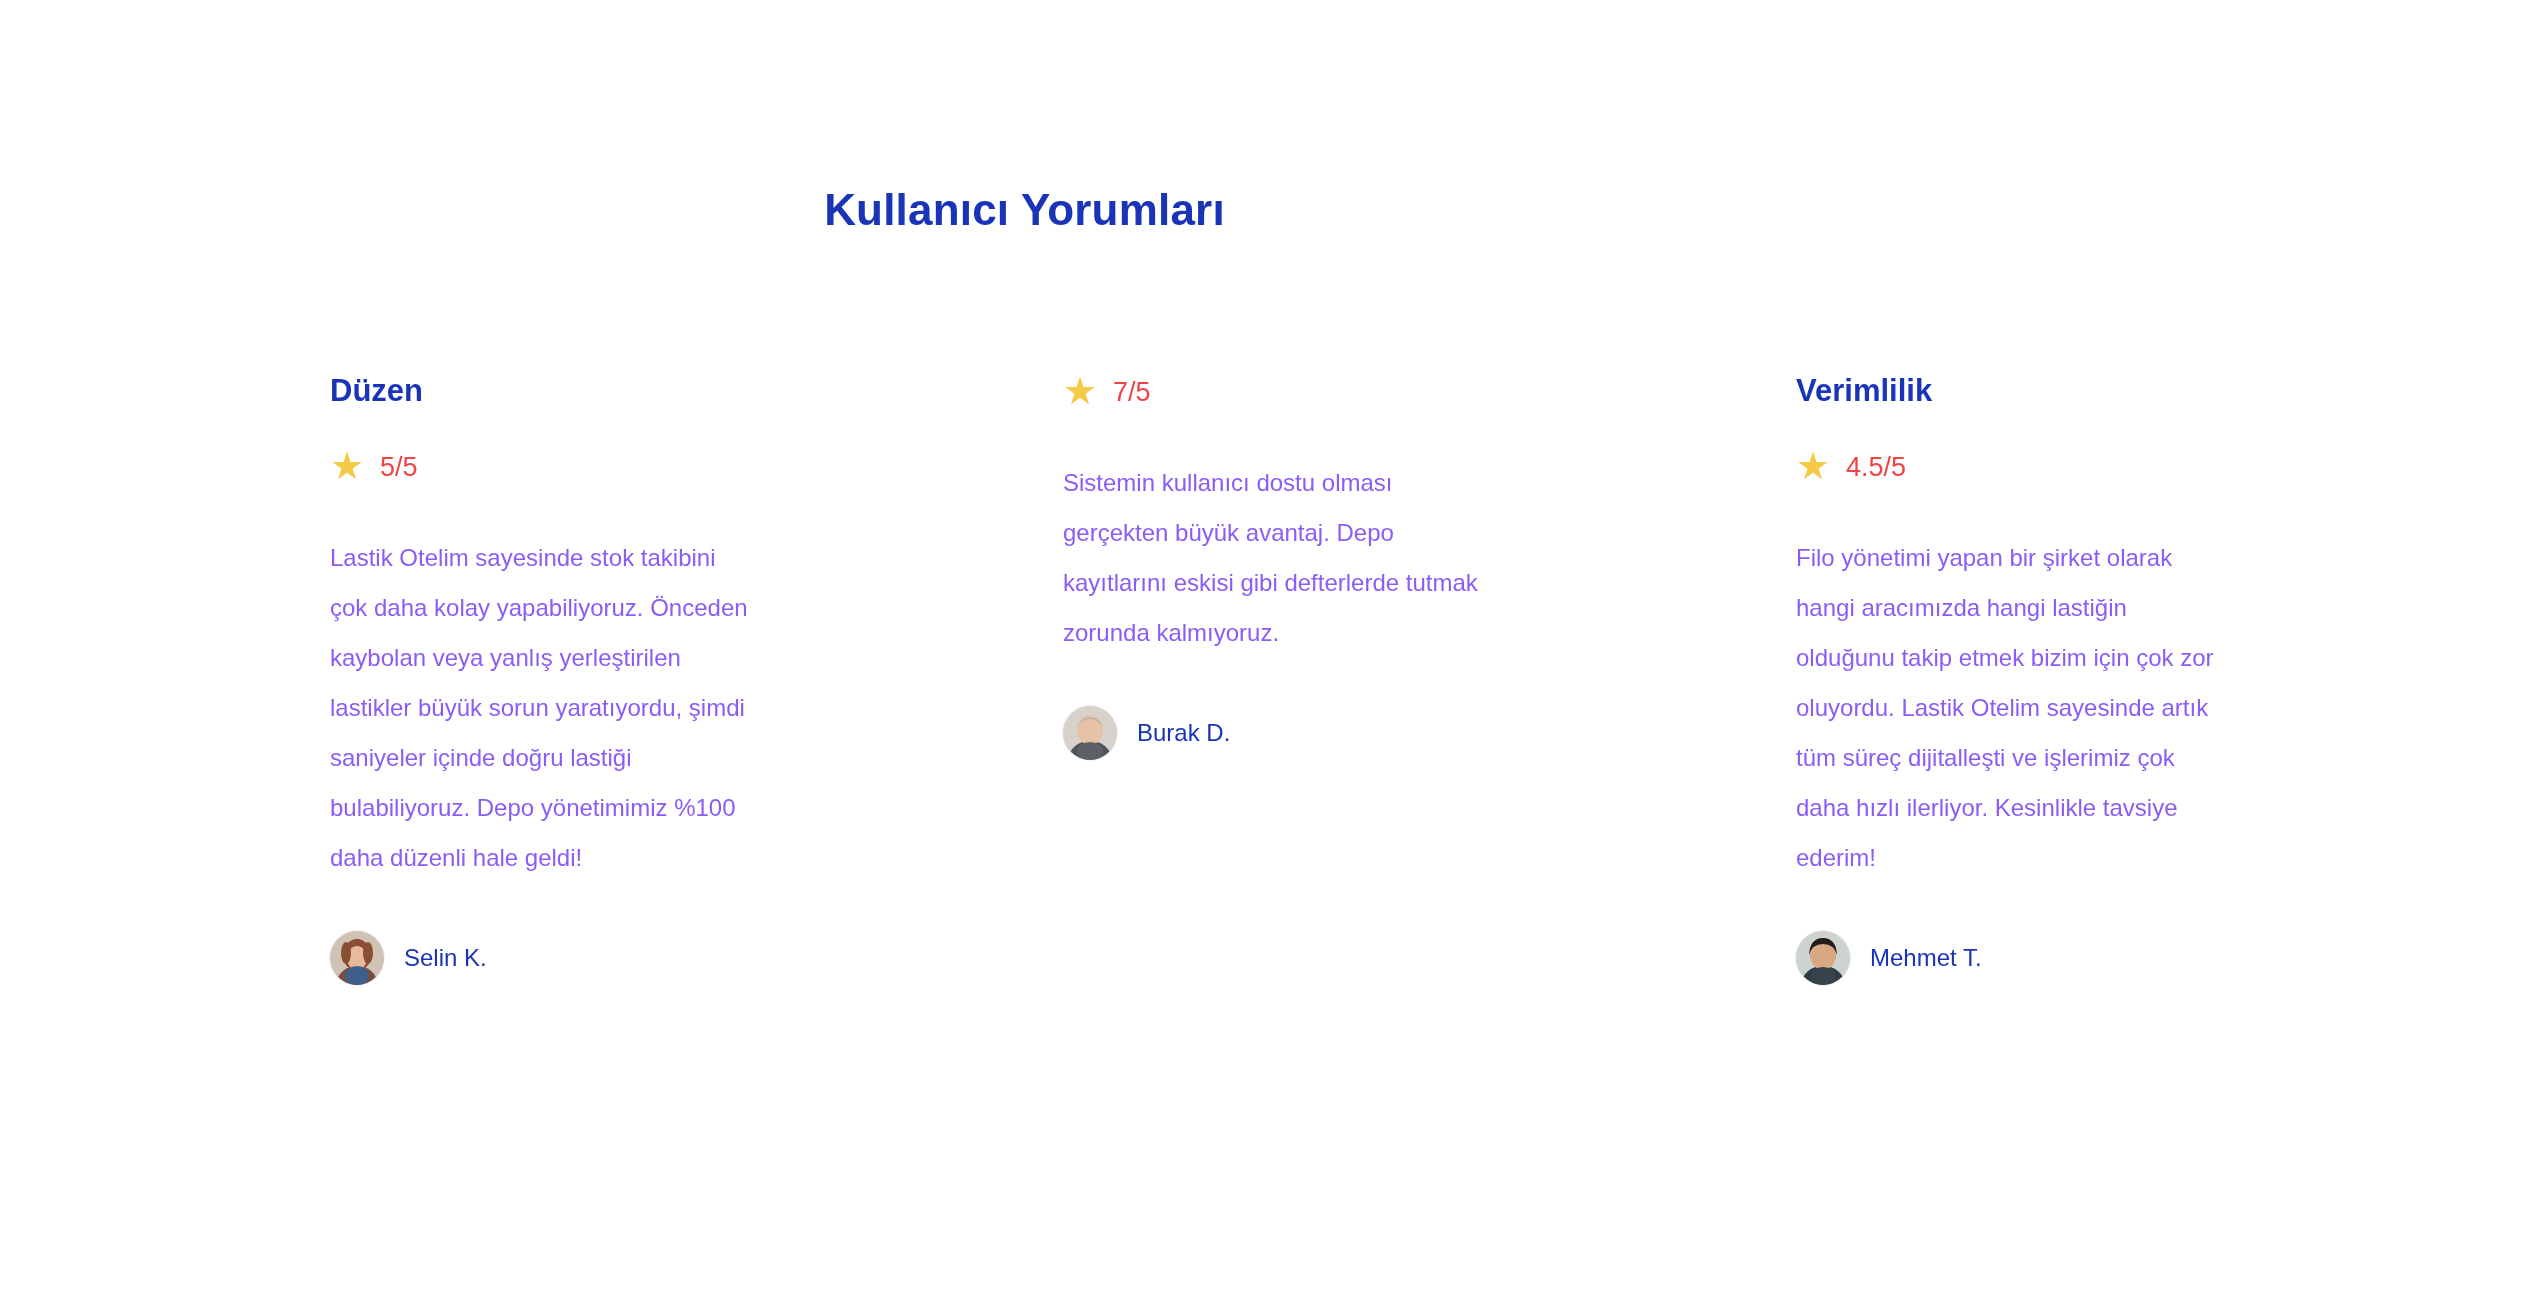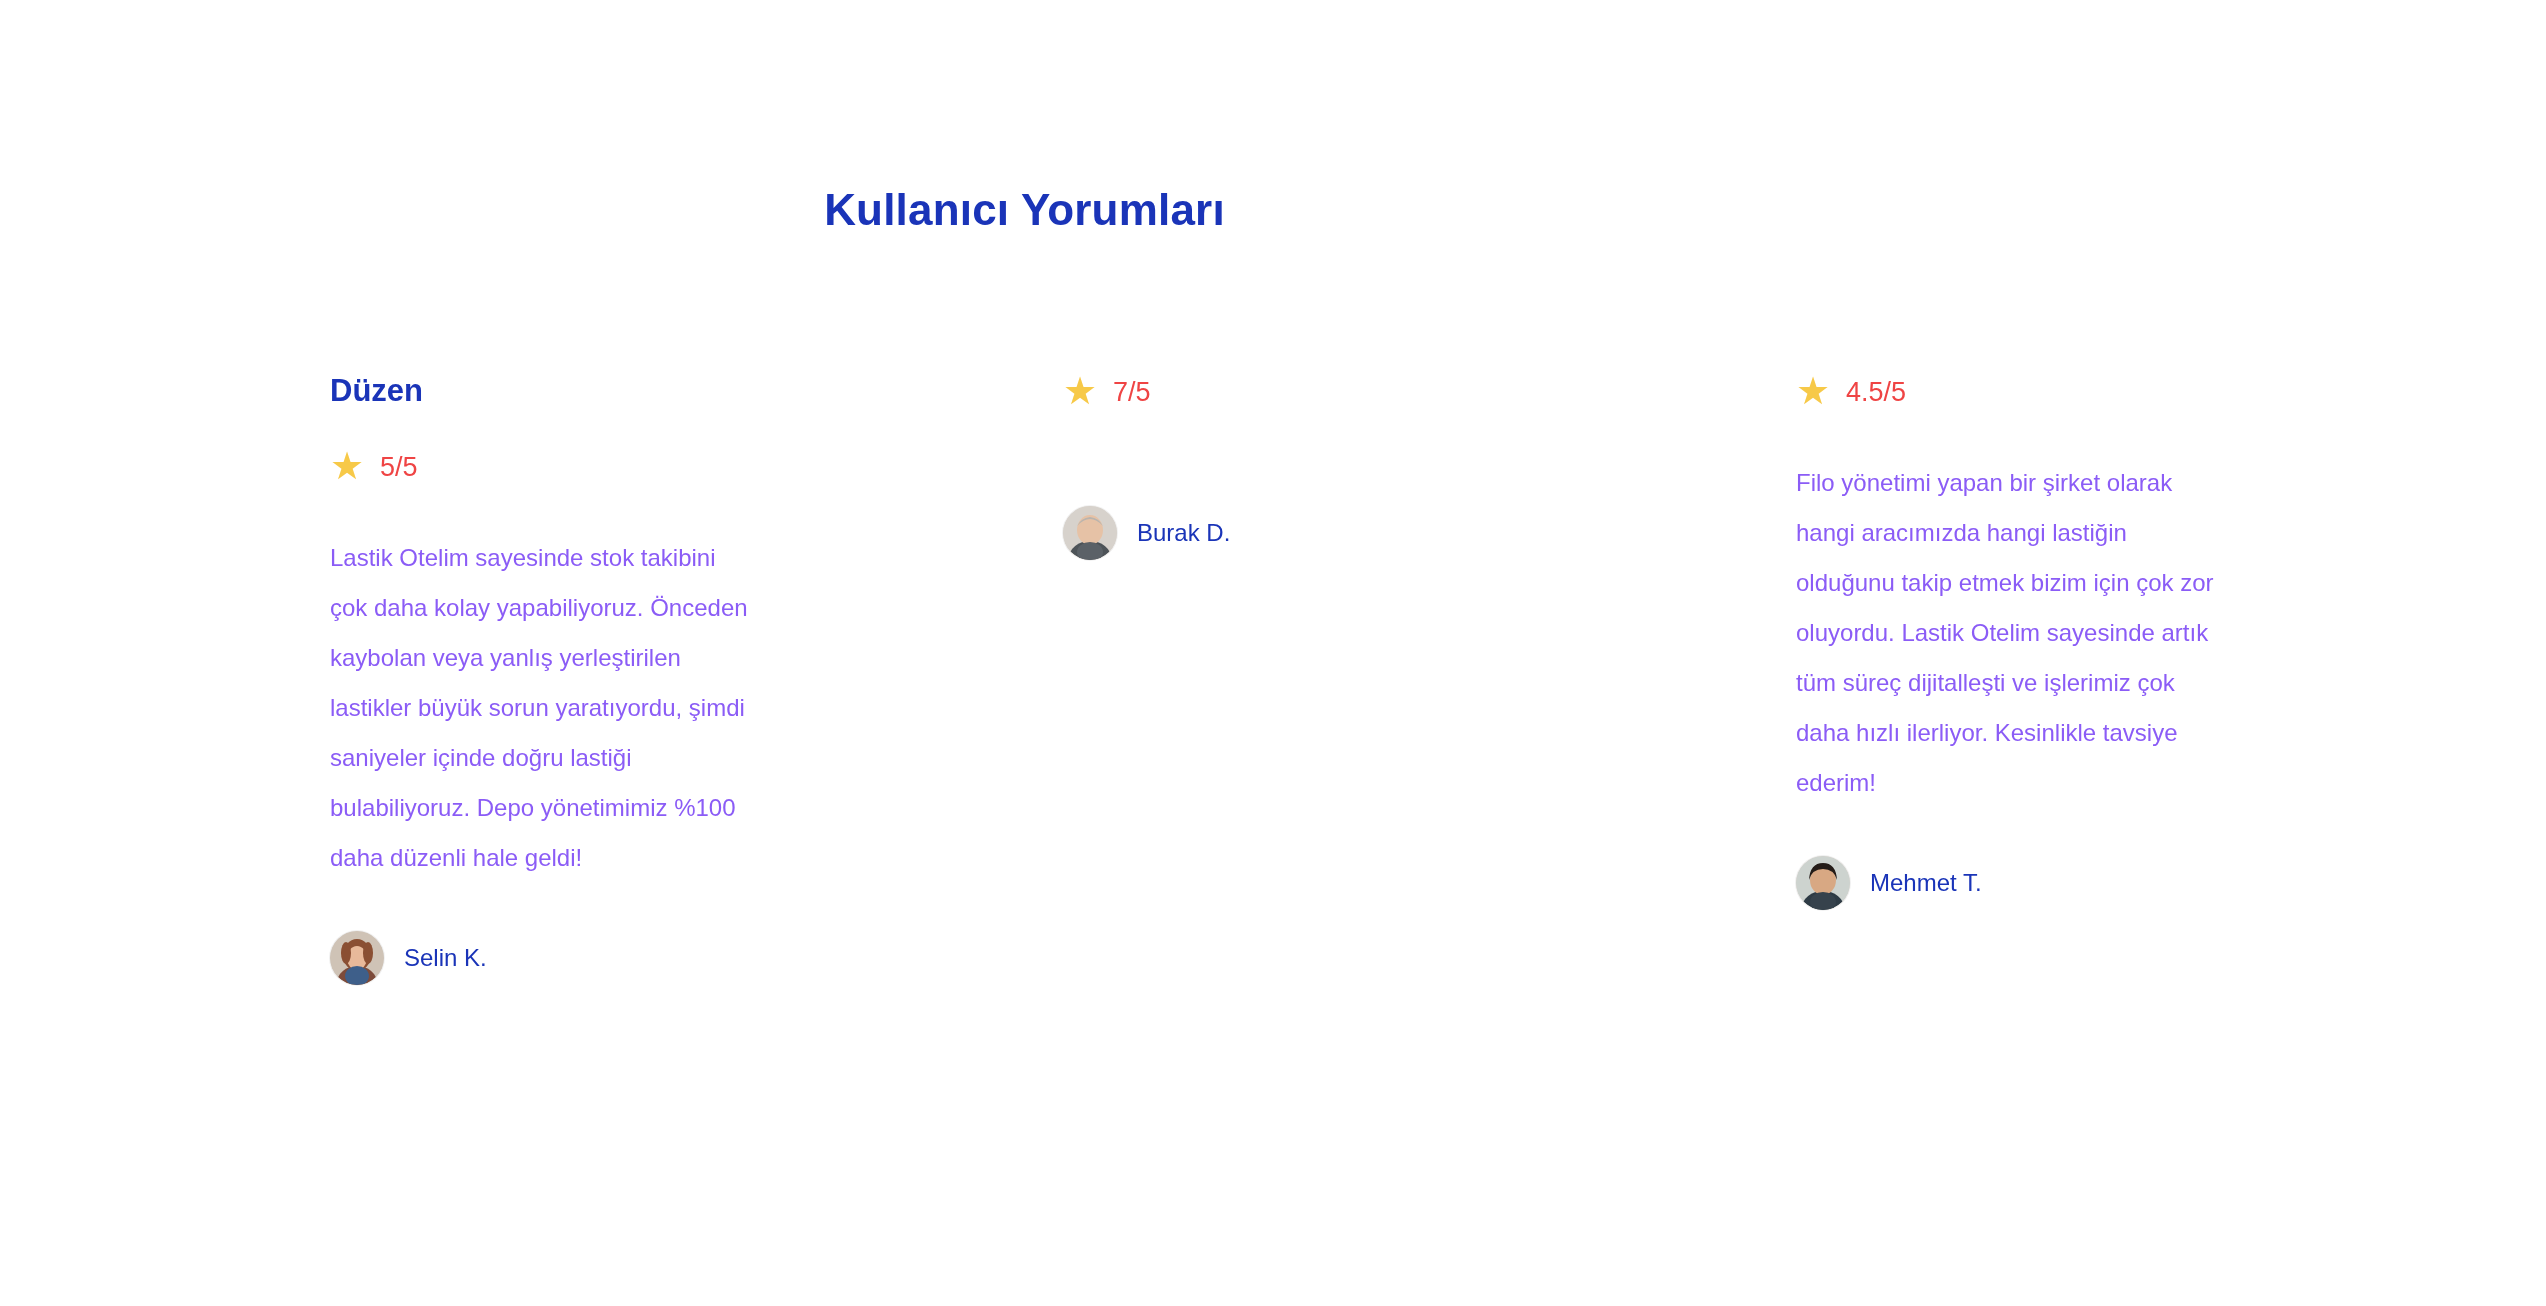--- a/index.html
+++ b/index.html
@@ -146,20 +146,21 @@
         </span>
         <span class="author-name">Selin K.</span>
       </div>
     </div>
 
     <div class="card">
       <div class="rating-row">
         <span class="star-icon">★</span>
         <span class="rating-value">7/5</span>
       </div>
+      <p class="card-text">Sistemin kullanıcı dostu olması gerçekten büyük avantaj. Depo kayıtlarını eskisi gibi defterlerde tutmak zorunda kalmıyoruz.</p>
       <div class="author-row">
         <span class="avatar">
           <svg viewBox="0 0 54 54" xmlns="http://www.w3.org/2000/svg" aria-hidden="true">
             <defs>
               <clipPath id="clip2">
                   <circle cx="27" cy="27" r="27"></circle>
                 </clipPath>
             </defs>
             <g clip-path="url(#clip2)">
               <rect width="54" height="54" fill="#d7d2cc"></rect>
@@ -168,20 +169,21 @@
               <path d="M14 20 Q27 6 40 20 Q36 12 27 11 Q18 12 14 20 Z" fill="#b9b4ae"></path>
               <ellipse cx="27" cy="46" rx="13" ry="10" fill="#5b6167"></ellipse>
             </g>
           </svg>
         </span>
         <span class="author-name">Burak D.</span>
       </div>
     </div>
 
     <div class="card">
+      <h3 class="card-title">Verimlilik</h3>
       <div class="rating-row">
         <span class="star-icon">★</span>
         <span class="rating-value">4.5/5</span>
       </div>
       <p class="card-text">Filo yönetimi yapan bir şirket olarak hangi aracımızda hangi lastiğin olduğunu takip etmek bizim için çok zor oluyordu. Lastik Otelim sayesinde artık tüm süreç dijitalleşti ve işlerimiz çok daha hızlı ilerliyor. Kesinlikle tavsiye ederim!</p>
       <div class="author-row">
         <span class="avatar">
           <svg viewBox="0 0 54 54" xmlns="http://www.w3.org/2000/svg" aria-hidden="true">
             <defs>
               <clipPath id="clip3">

